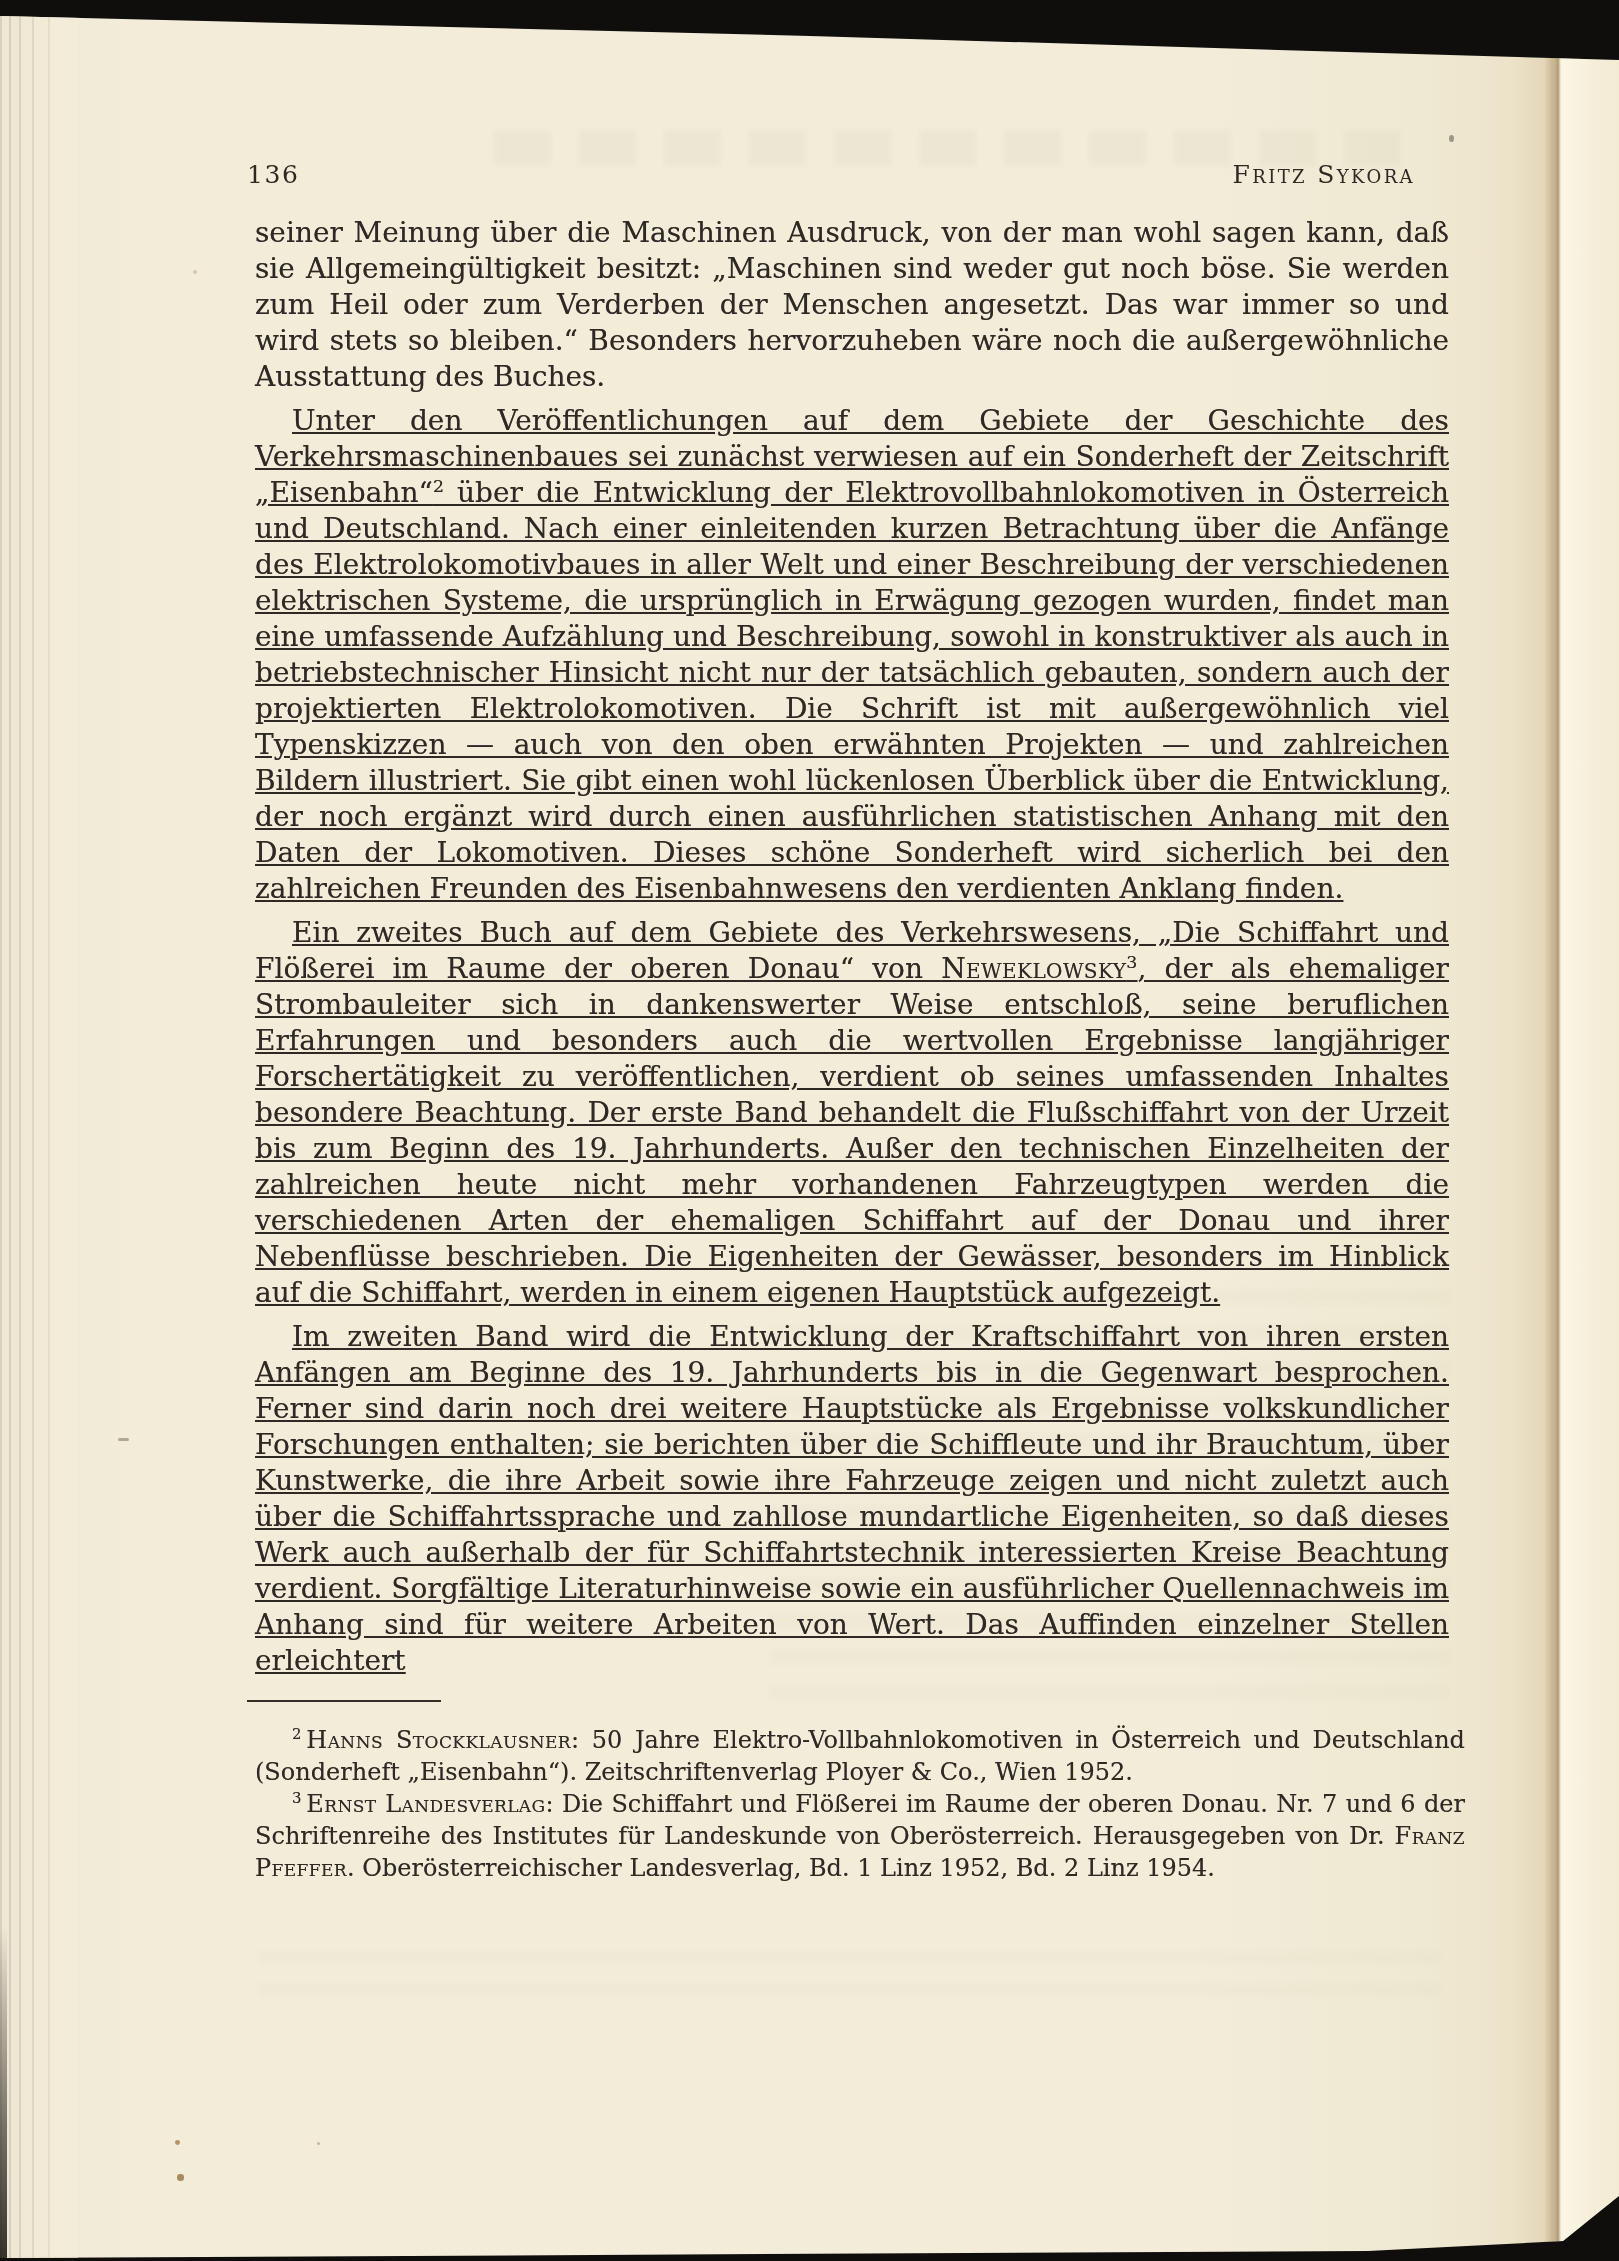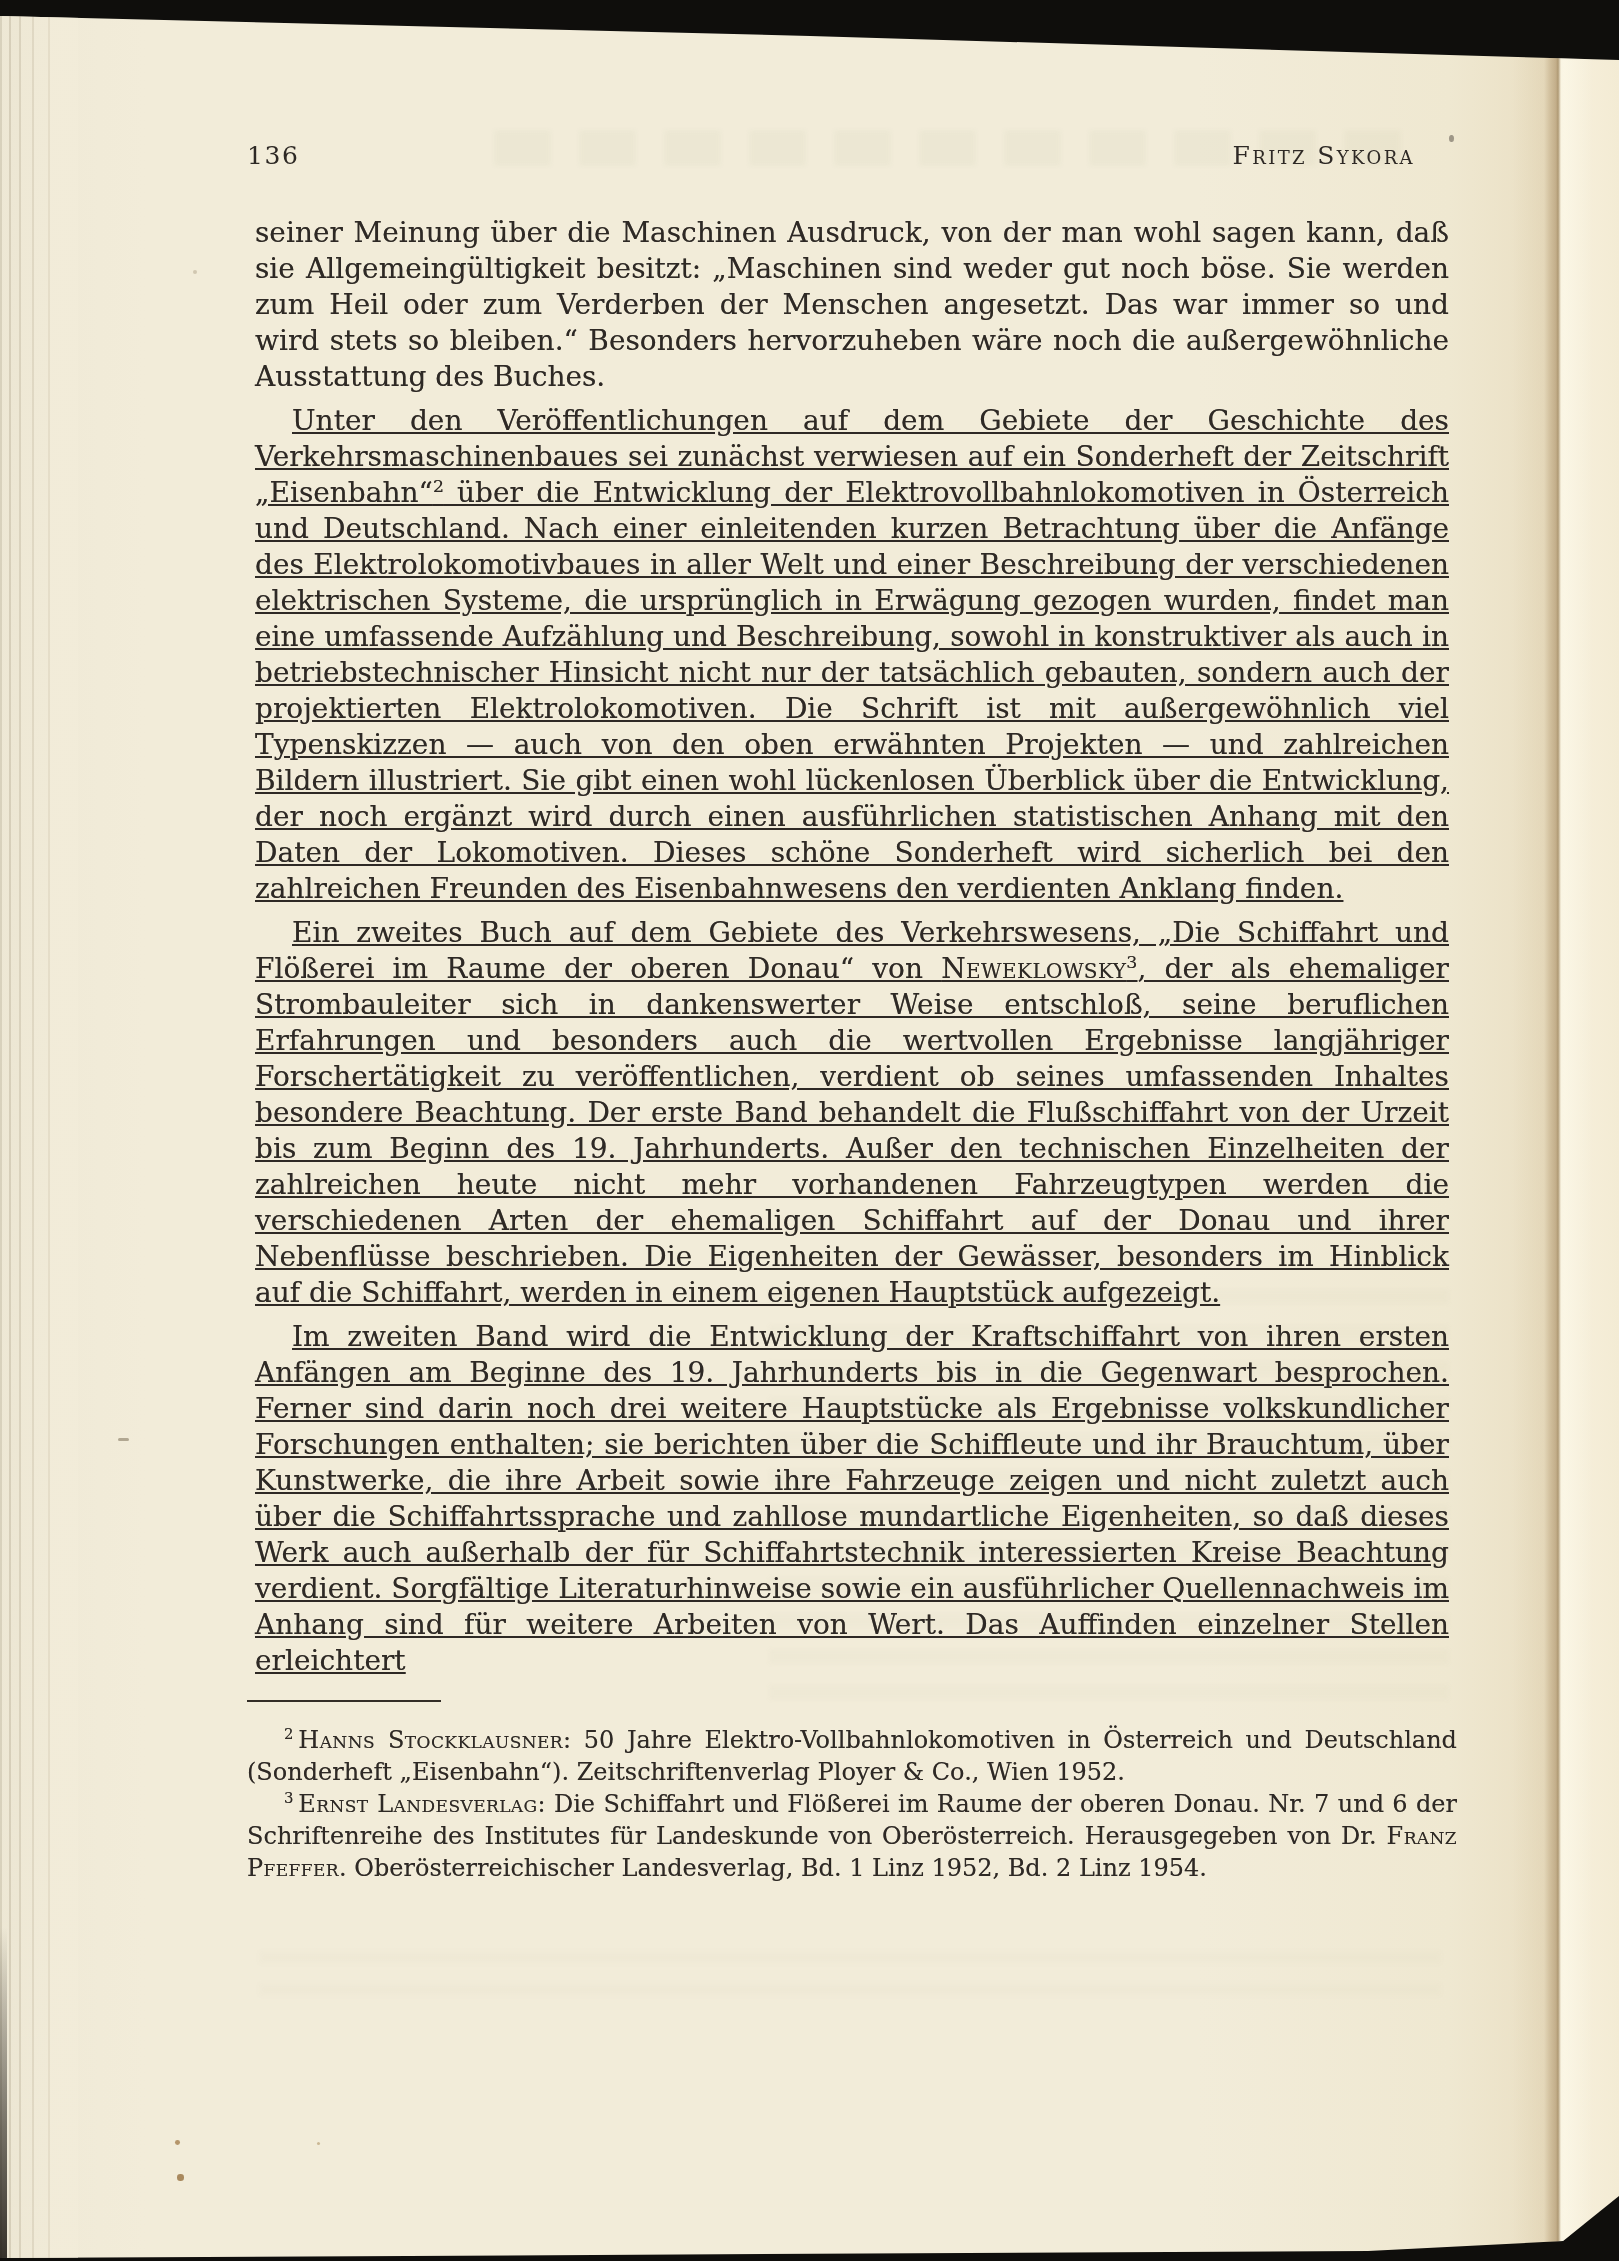--- a/index.html
+++ b/index.html
@@ -54,42 +54,42 @@
   
   .speck{position:absolute;border-radius:50%;}
   .sp1{left:1449px;top:135px;width:4.9px;height:7.3px;background:#8f887a;opacity:.85;}
   .sp2{left:118px;top:1438px;width:10.5px;height:3.2px;border-radius:1.6px;background:#7c6f58;opacity:.55;}
   .sp3{left:175px;top:2140px;width:4.9px;height:4.9px;background:#a57f4e;opacity:.8;}
   .sp4{left:177px;top:2174px;width:6.5px;height:6.5px;background:#96703f;opacity:.8;}
   .sp5{left:317px;top:2142px;width:3.2px;height:3.2px;background:#b09468;opacity:.6;}
   .sp6{left:193px;top:270px;width:4px;height:4px;background:#a89b80;opacity:.45;}
   
   .content{position:absolute;left:247px;top:0;width:1210px;height:100%;color:#2e2925;}
-  .runhead{position:absolute;left:0;top:141px;width:100%;height:32px;}
+  .runhead{position:absolute;left:0;top:160px;width:100%;height:32px;}
   .pagenum{
     position:absolute;left:0;top:0;font-size:25px;letter-spacing:1.6px;
   }
   .running-head{
     display:block;text-align:right;position:relative;left:-42px;
     font-variant:small-caps;font-size:25px;letter-spacing:2.4px;
   }
   .body-text{
     position:absolute;left:0;top:207px;width:1210px;height:1488px;overflow:hidden;
     font-size:28px;line-height:36px;text-align:justify;
     text-shadow:0 0 0.5px rgba(46,41,37,.55);
   }
   .body-text p{margin:8px;}
   .body-text p.indent{text-indent:37px;text-decoration:underline;}
   .sc{font-variant:small-caps;letter-spacing:0.4px;}
   .sup{vertical-align:super;font-size:.62em;line-height:0;}
   .fn-rule{
     position:absolute;left:0;top:1700px;width:194px;height:2.4px;background:#332d26;
   }
   .footnotes{
-    position:absolute;left:0;top:1724px;width:1210px;
+    position:absolute;left:8px;top:1724px;width:1210px;
     font-size:24px;line-height:32px;text-align:justify;
     text-shadow:0 0 0.4px rgba(46,41,37,.5);
   }
   .footnotes p{margin:0;text-indent:37px;}
   .fn-marker{vertical-align:super;font-size:.62em;line-height:0;padding-right:4.9px;}
 </style>
 </head>
 <body>
 
 <div class="page">

